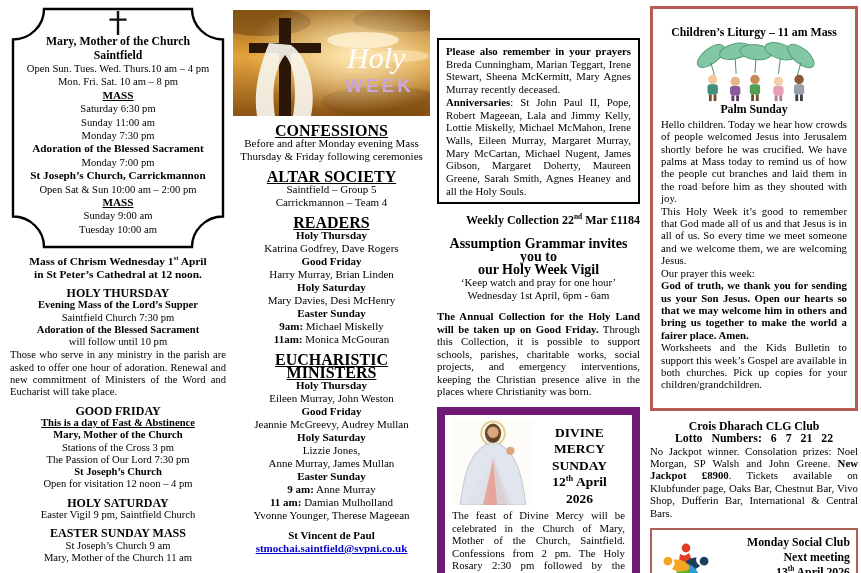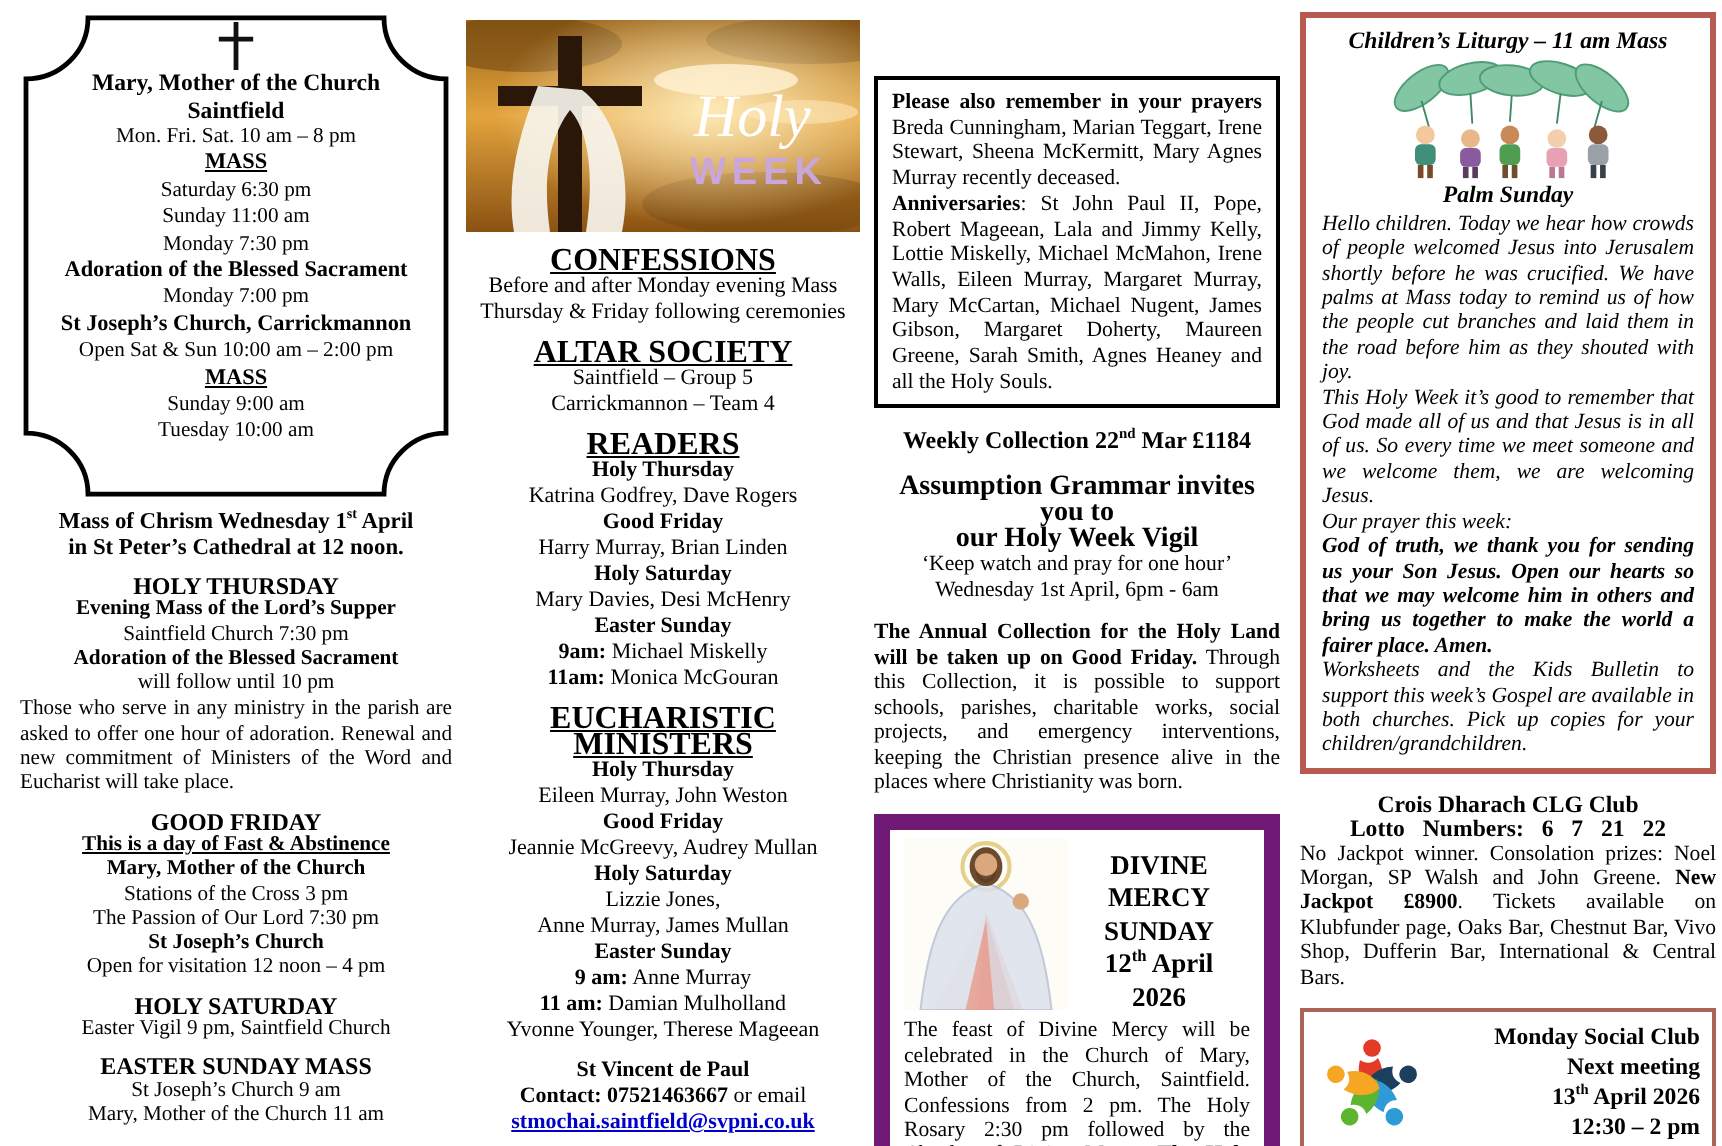--- a/index.html
+++ b/index.html
@@ -24,30 +24,30 @@
   .col1 .hd{font-size:12px;font-weight:bold;}
   .col1 .para{text-align:justify;margin-top:1px;}
   .chrism{margin-top:5px;text-align:center;font-weight:bold;font-size:11.4px;line-height:13px;}
   
   .col2{text-align:center;font-size:11px;line-height:13px;}
   .hwimg{display:block;margin:4px auto 8px auto;}
   .col2 .hd{font-size:16px;font-weight:bold;text-decoration:underline;margin-top:7px;}
   .email{color:#0000cc;font-weight:bold;text-decoration:underline;cursor:pointer;}
   
   .pbox{border:2px solid #000;padding:5px 7px;font-size:10.8px;line-height:12.7px;text-align:justify;margin-top:32px;}
-  .weekly{margin-top:9px;text-align:center;font-weight:bold;font-size:12px;}
+  .weekly{margin-top:9px;text-align:right;font-weight:bold;font-size:12px;}
   .assum{margin-top:9px;text-align:center;font-size:10.8px;line-height:13px;}
   .assum .bh{font-weight:bold;font-size:14px;}
   .holyland{margin-top:8px;font-size:10.8px;line-height:12.5px;text-align:justify;}
   .dmbox{margin-top:9px;border:8px solid #701a75;padding:4px 7px 5px 7px;}
   .dmhead{display:flex;align-items:flex-start;}
   .dmtitle{flex:1;text-align:center;font-weight:bold;font-size:13.5px;line-height:16.5px;padding-top:6px;}
   .dmbody{font-size:10.8px;line-height:12.4px;text-align:justify;margin-top:2px;}
   
-  .redbox{border:3px solid #b75b52;padding:5px 8px;font-size:10.8px;line-height:12.4px;text-align:justify;font-style:italic;}
+  .redbox{border:3px solid #b75b52;padding:17px 8px;font-size:10.8px;line-height:12.4px;text-align:justify;}
   .redbox .hd{text-align:center;font-weight:bold;font-size:11.8px;margin-bottom:2px;}
   .palmimg{display:block;margin:2px auto 0 auto;}
   .crois{margin-top:9px;font-size:10.8px;line-height:12.4px;text-align:justify;}
   .crois .hd{text-align:center;font-weight:bold;font-size:11.8px;}
   .wsp{word-spacing:6px;}
   .scbox{margin-top:9px;border:2px solid #ad6458;padding:5px 6px;display:flex;align-items:center;}
   .sctext{flex:1;text-align:right;font-weight:bold;font-size:11.8px;line-height:15px;}
 </style>
 </head>
 <body>
@@ -58,20 +58,21 @@
       <path d="M 34,3 H 182 A 31 31 0 0 0 213 34 V 214 A 31 31 0 0 0 182 245 H 34 A 31 31 0 0 0 3 214 V 34 A 31 31 0 0 0 34 3 Z" fill="none" stroke="#000" stroke-width="2.4"></path>
     </svg>
     <div class="frame-inner">
       <div class="cross-wrap">
         <svg width="24" height="26" viewBox="0 0 24 26">
             <path d="M10.8,1 h2.4 v7.4 h7.4 v2.4 h-7.4 v14.2 h-2.4 v-14.2 h-7.4 v-2.4 h7.4 z" fill="#111"></path>
           </svg>
       </div>
       <div class="b t">Mary, Mother of the Church</div>
       <div class="b t">Saintfield</div>
+      <div>Open Sun. Tues. Wed. Thurs.10 am – 4 pm</div>
       <div>Mon. Fri. Sat. 10 am – 8 pm</div>
       <div class="b u h">MASS</div>
       <div>Saturday 6:30 pm</div>
       <div>Sunday 11:00 am</div>
       <div>Monday 7:30 pm</div>
       <div class="b h">Adoration of the Blessed Sacrament</div>
       <div>Monday 7:00 pm</div>
       <div class="b h">St Joseph’s Church, Carrickmannon</div>
       <div>Open Sat &amp; Sun 10:00 am – 2:00 pm</div>
       <div class="b u h">MASS</div>
@@ -169,21 +170,20 @@
   <div>Jeannie McGreevy, Audrey Mullan</div>
   <div class="b">Holy Saturday</div>
   <div>Lizzie Jones,</div>
   <div>Anne Murray, James Mullan</div>
   <div class="b">Easter Sunday</div>
   <div><span class="b">9 am:</span><span> Anne Murray</span></div>
   <div><span class="b">11 am:</span><span> Damian Mulholland</span></div>
   <div>Yvonne Younger, Therese Mageean</div>
 
   <div class="b" style="margin-top:7px">St Vincent de Paul</div>
-  <div><span class="b">Contact:  07521463667</span><span> or email</span></div>
   <a class="email">stmochai.saintfield@svpni.co.uk</a>
 </section>
 
 <section class="col col3">
   <div class="pbox">
     <span class="b">Please also remember in your prayers</span><span> Breda Cunningham, Marian Teggart, Irene Stewart, Sheena McKermitt, Mary Agnes Murray recently deceased.</span><br>
     <span class="b">Anniversaries</span><span>: St John Paul II, Pope, Robert Mageean, Lala and Jimmy Kelly, Lottie Miskelly, Michael McMahon, Irene Walls, Eileen Murray, Margaret Murray, Mary McCartan, Michael Nugent, James Gibson, Margaret Doherty, Maureen Greene, Sarah Smith, Agnes Heaney and all the Holy Souls.</span>
   </div>
 
   <div class="weekly">

